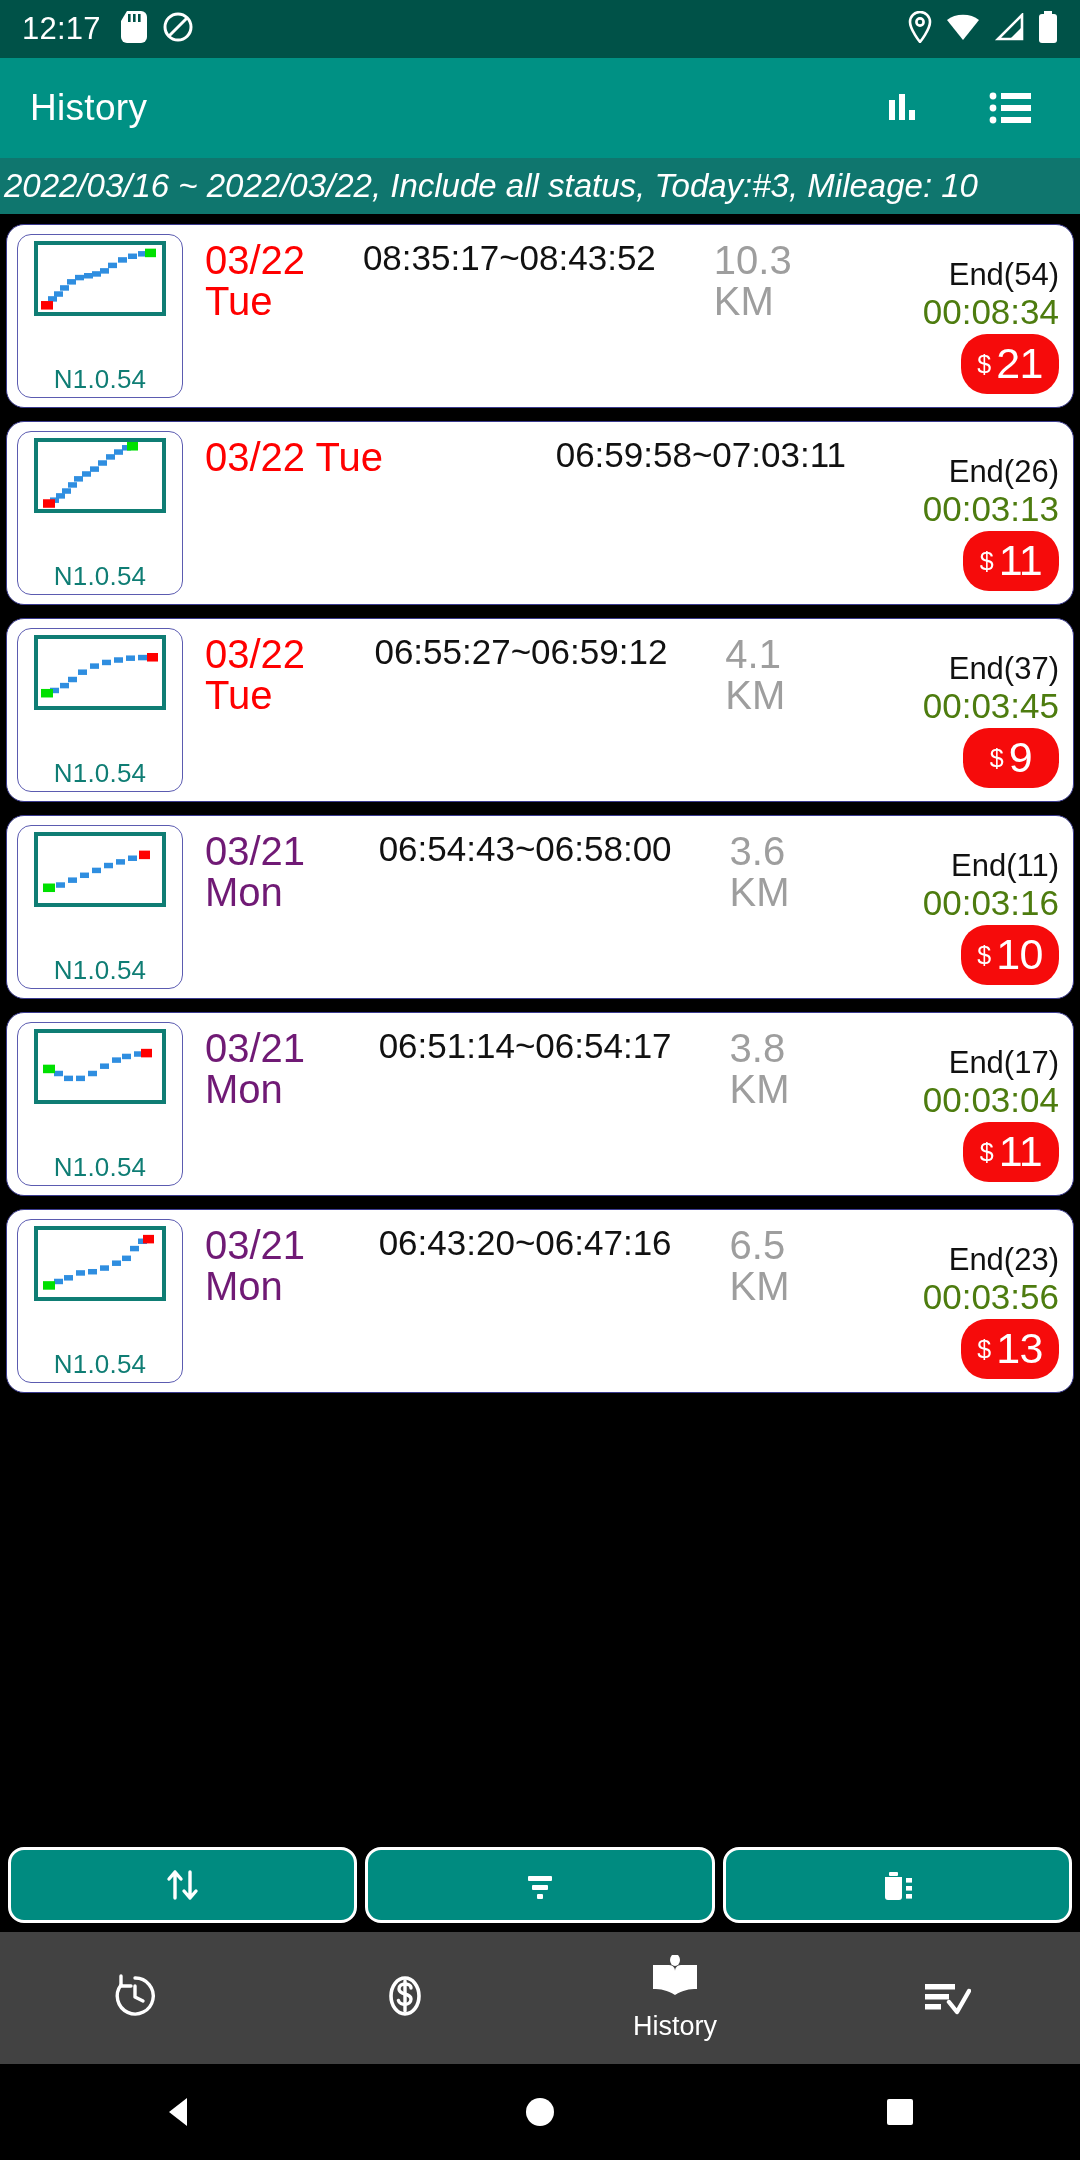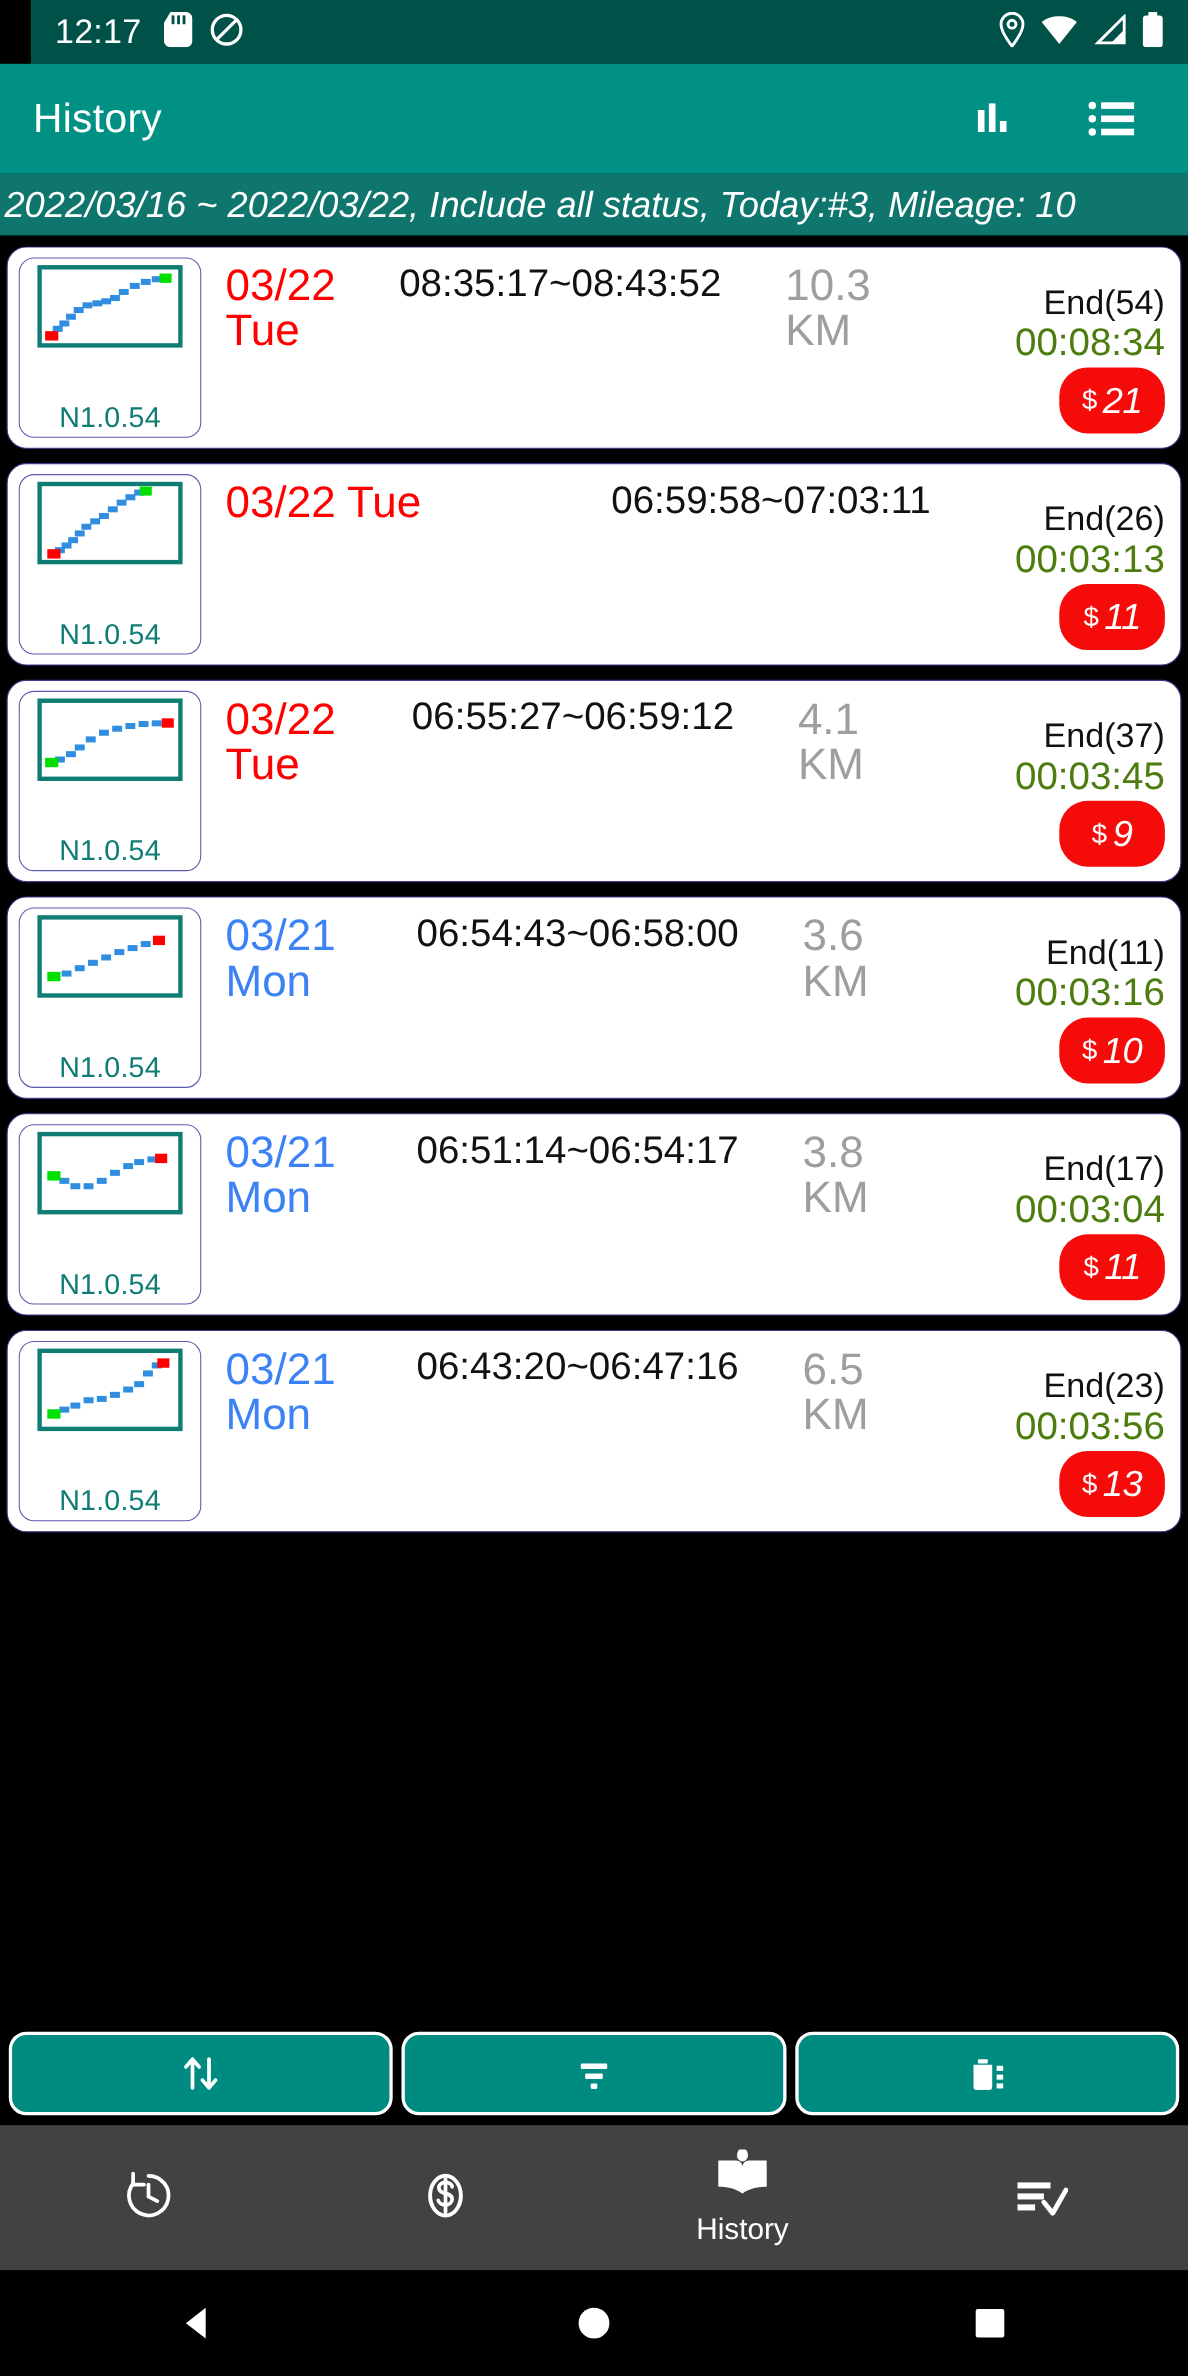--- a/index.html
+++ b/index.html
@@ -9,21 +9,20 @@
     font-family: "Liberation Sans", sans-serif;
     overflow: hidden;
   }
   .phone { position: relative; width: 1080px; height: 2160px; background: #000; display: flex; flex-direction: column; }
 
   
   .statusbar {
     height: 58px; background: #005248; color: #fff;
     display: flex; align-items: center; padding: 0 22px;
     flex: 0 0 58px;
-    margin-left: 28px;
   }
   .sb-clock { font-size: 31px; letter-spacing: .2px; font-weight: 400; }
   .sb-left-icons { display: flex; align-items: center; gap: 15px; margin-left: 20px; }
   .sb-spacer { flex: 1 1 auto; }
   .sb-right-icons { display: flex; align-items: center; gap: 14px; }
   .sb-ico { display: block; }
 
   
   .appbar {
     height: 100px; background: #00897B; background: #009184;
@@ -89,21 +88,21 @@
   }
 
   
   .mid {
     flex: 1 1 auto;
     display: flex; flex-direction: row;
     justify-content: space-between;
     padding: 6px 0 6px 22px;
     min-width: 0;
   }
-  .date { font-size: 40px; color: #3b82f6; line-height: 1.02; }
+  .date { font-size: 40px; color: #701a75; line-height: 1.02; }
   .date.red { color: #ff0000; }
   .times { font-size: 35px; color: #111; line-height: 1.02; }
   .dist { font-size: 40px; color: #9e9e9e; line-height: 1.02; padding-left: 58px; }
 
   
   .right {
     width: 215px; flex: 0 0 215px;
     display: flex; flex-direction: column;
     align-items: flex-end; justify-content: space-between;
     padding: 6px 2px 4px 0;
@@ -112,21 +111,21 @@
   .status { font-size: 31px; color: #111; line-height: 1.02; }
   .dur { font-size: 35px; color: #4d7c0f; line-height: 1.02; }
   .pricebadge {
     background: #f60b0b; color: #fff;
     border-radius: 26px;
     height: 60px; min-width: 96px;
     display: flex; align-items: center; justify-content: center;
     gap: 5px; padding: 0 16px;
   }
   .price-cur { font-size: 25px; position: relative; top: 1px; }
-  .price-val { font-size: 33px; font-weight: 400; letter-spacing: -.5px; font-style: italic; }
+  .price-val { font-size: 43px; font-weight: 400; letter-spacing: -.5px; }
 
   
   .actionbar {
     flex: 0 0 92px; height: 92px;
     background: #000;
     display: flex; align-items: center; gap: 8px;
     padding: 4px 8px 6px 8px;
   }
   .actionbtn {
     flex: 1 1 0; height: 76px;

